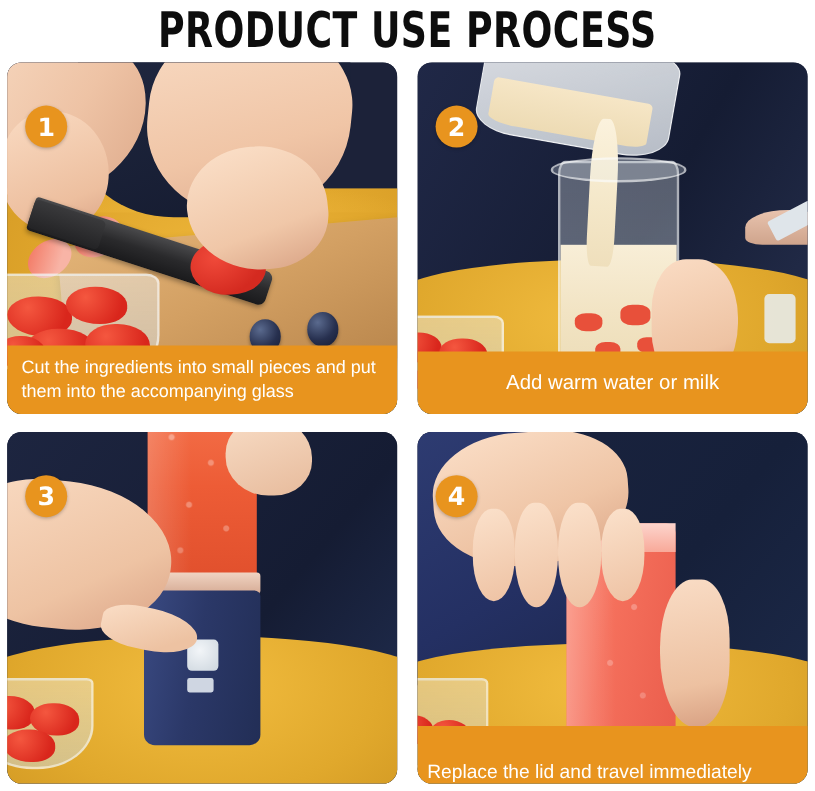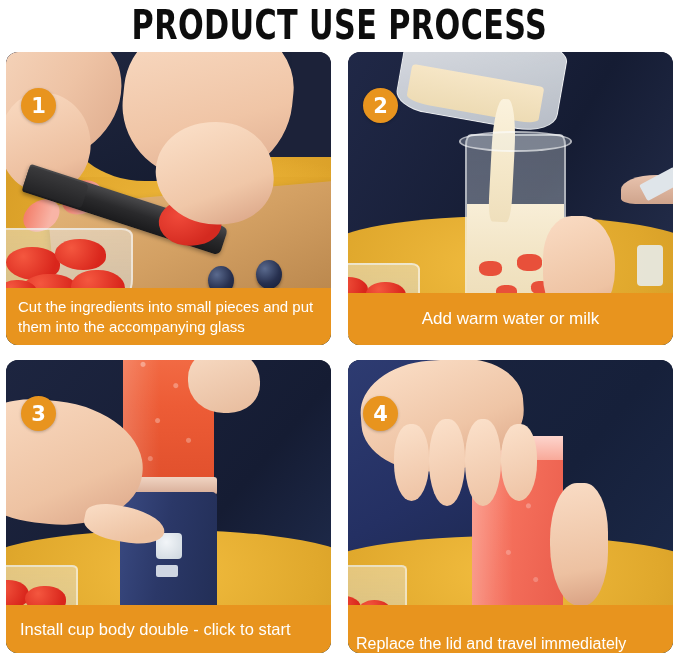--- a/index.html
+++ b/index.html
@@ -485,23 +485,20 @@
         <div class="p3-hand-top"></div>
         <div class="p3-arm"></div>
         <div class="p3-finger"></div>
         <div class="p3-bowl">
           <div class="p1-berry" style="left:6%;  top:18%; width:44%; height:38%;"></div>
           <div class="p1-berry" style="left:46%; top:26%; width:44%; height:38%;"></div>
           <div class="p1-berry" style="left:22%; top:56%; width:46%; height:38%;"></div>
         </div>
       </div>
       <div class="badge">3</div>
-      <div class="caption cap-3">
-        <span class="cap-text">Install cup body double - click to start</span>
-      </div>
     </div>
 
     <div class="panel">
       <div class="photo">
         <div class="p4-bg"></div>
         <div class="p4-shirt"></div>
         <div class="p4-table"></div>
         <div class="p4-bottle"></div>
         <div class="p4-foam"></div>
         <div class="p4-lid"></div>

